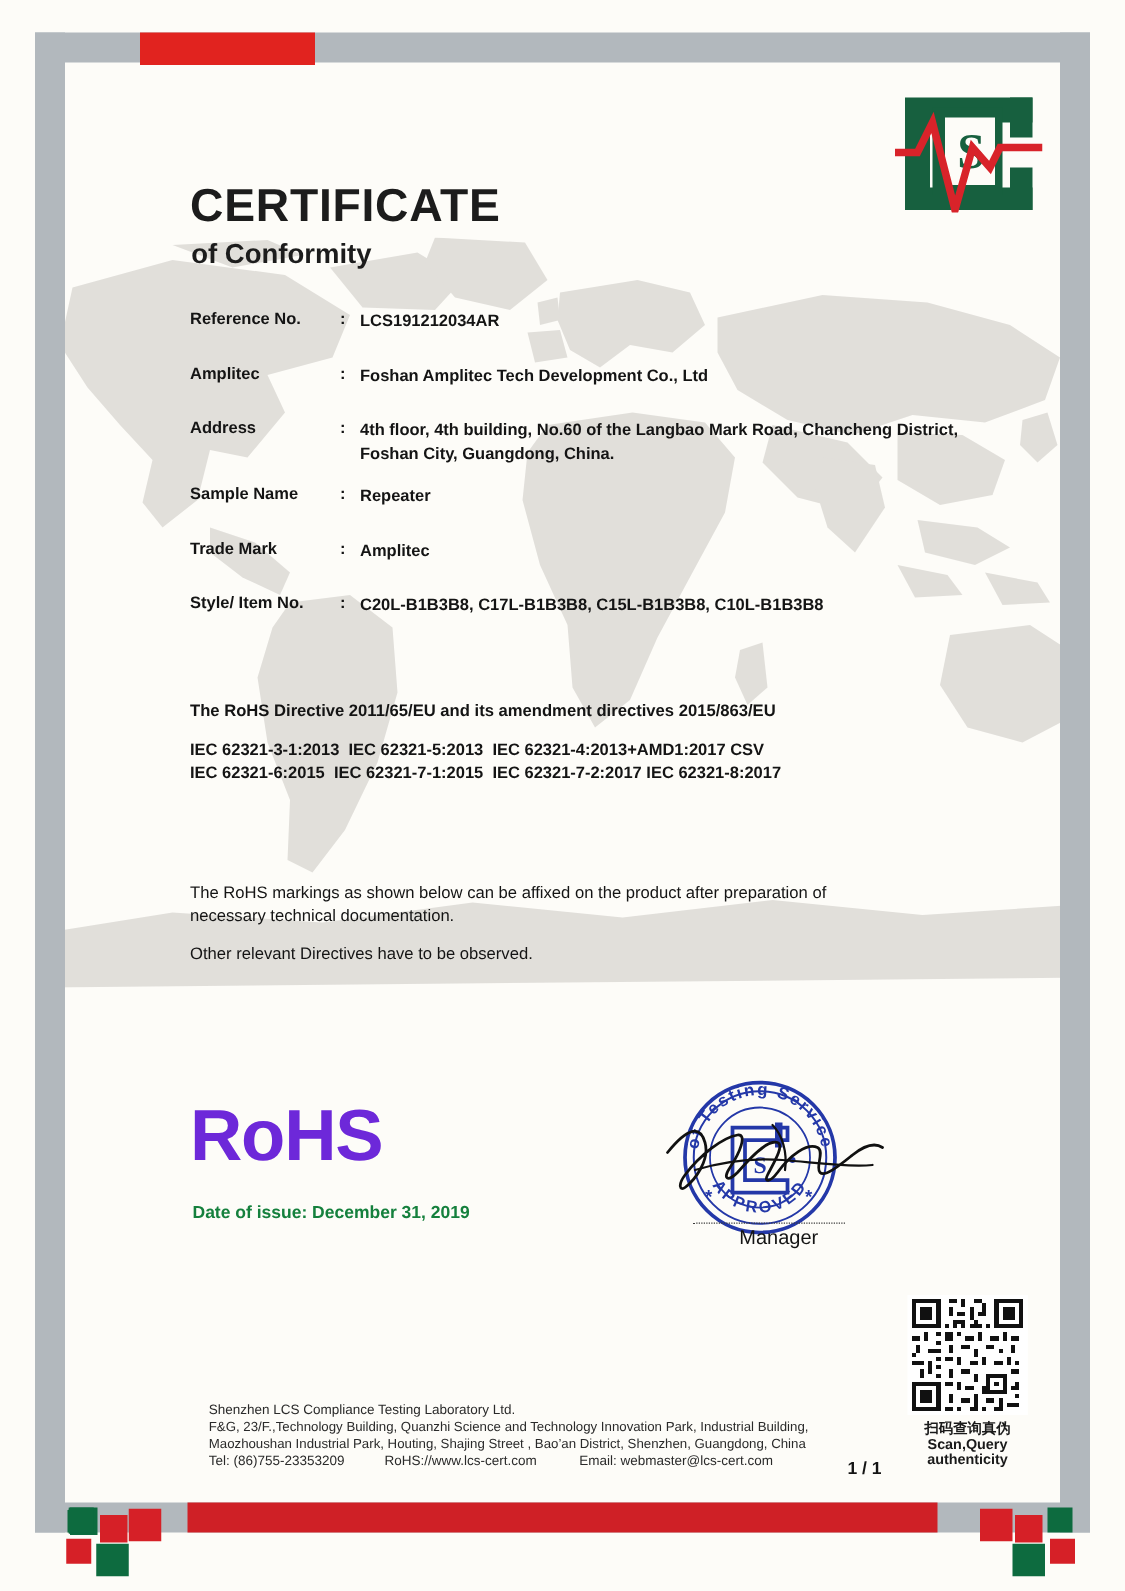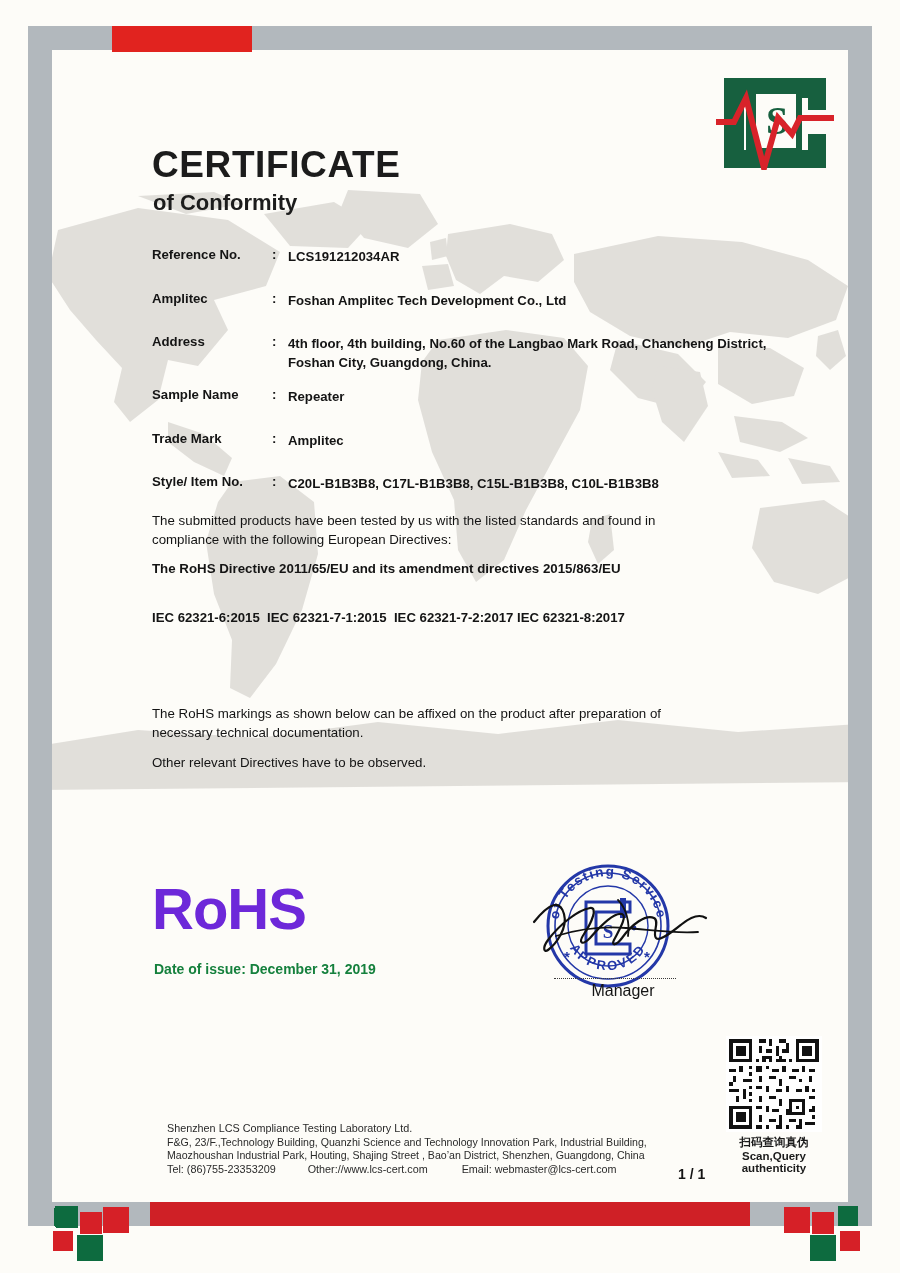--- a/index.html
+++ b/index.html
@@ -213,22 +213,22 @@
       <span class="col">:</span>
       <span class="val">Amplitec</span>
     </div>
 
     <div class="field" style="top:474px">
       <span class="lbl">Style/ Item No.</span>
       <span class="col">:</span>
       <span class="val" style="width:520px">C20L-B1B3B8, C17L-B1B3B8, C15L-B1B3B8, C10L-B1B3B8</span>
     </div>
 
-    <div class="para" style="top:512px">The submitted products have been tested by us with the listed standards and found in compliance with the following European Directives:</div>
     <div class="para b" style="top:560px;width:580px">The RoHS Directive 2011/65/EU and its amendment directives 2015/863/EU</div>
+    <div class="mono-std" style="top:591px">IEC 62321-3-1:2013  IEC 62321-5:2013  IEC 62321-4:2013+AMD1:2017 CSV</div>
     <div class="mono-std" style="top:609px">IEC 62321-6:2015  IEC 62321-7-1:2015  IEC 62321-7-2:2017 IEC 62321-8:2017</div>
     <div class="para" style="top:705px">The RoHS markings as shown below can be affixed on the product after preparation of necessary technical documentation.</div>
     <div class="para" style="top:754px">Other relevant Directives have to be observed.</div>
 
     <div id="rohs">RoHS</div>
     <div id="issue">Date of issue: December 31, 2019</div>
 
     <div id="stamp-wrap">
       <svg id="stamp" viewBox="0 0 136 136" xmlns="http://www.w3.org/2000/svg">
         <defs>
@@ -379,20 +379,20 @@
 
     <div id="pageno">1 / 1</div>
 
     <div id="footer">
       <div class="f1">Shenzhen LCS Compliance Testing Laboratory Ltd.</div>
       <div class="f2">F&amp;G, 23/F.,Technology Building, Quanzhi Science and Technology Innovation Park, Industrial Building,</div>
       <div class="f2">Maozhoushan Industrial Park, Houting, Shajing Street , Bao’an District, Shenzhen, Guangdong, China</div>
       <div class="f4">
         <span>Tel: (86)755-23353209</span>
         <span class="sp1"></span>
-        <span>Other://www.lcs-cert.com</span>
+        <span>RoHS://www.lcs-cert.com</span>
         <span class="sp2"></span>
         <span>Email: webmaster@lcs-cert.com</span>
       </div>
     </div>
 
   </div>
 </div>
 
 </body></html>

